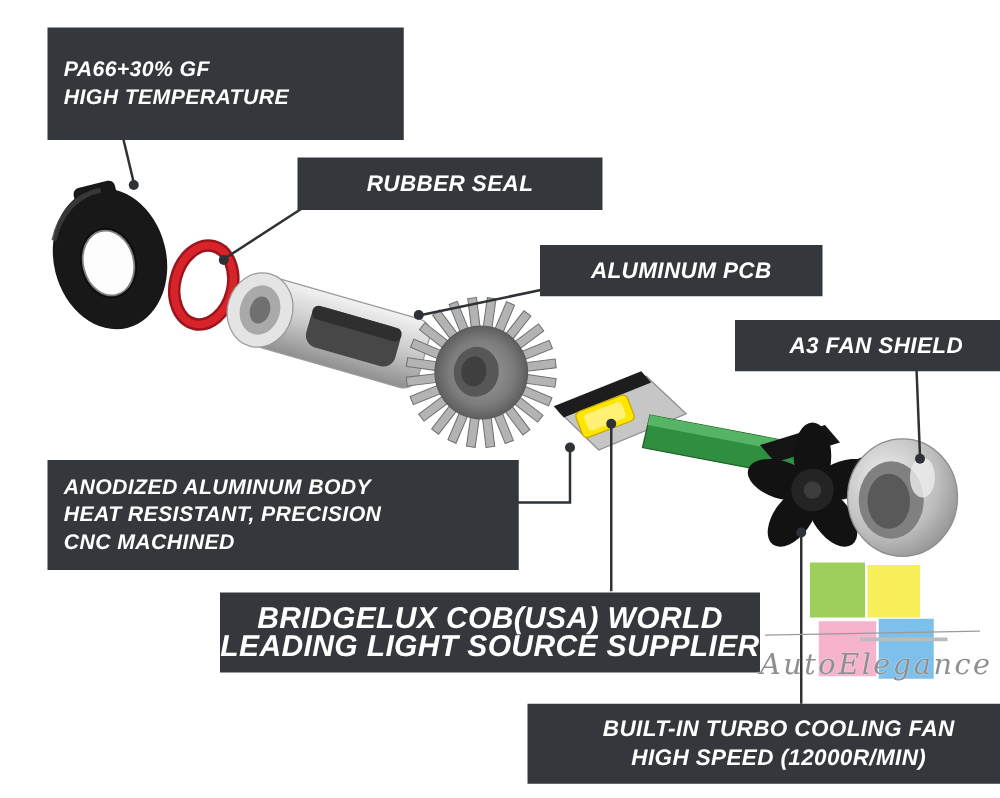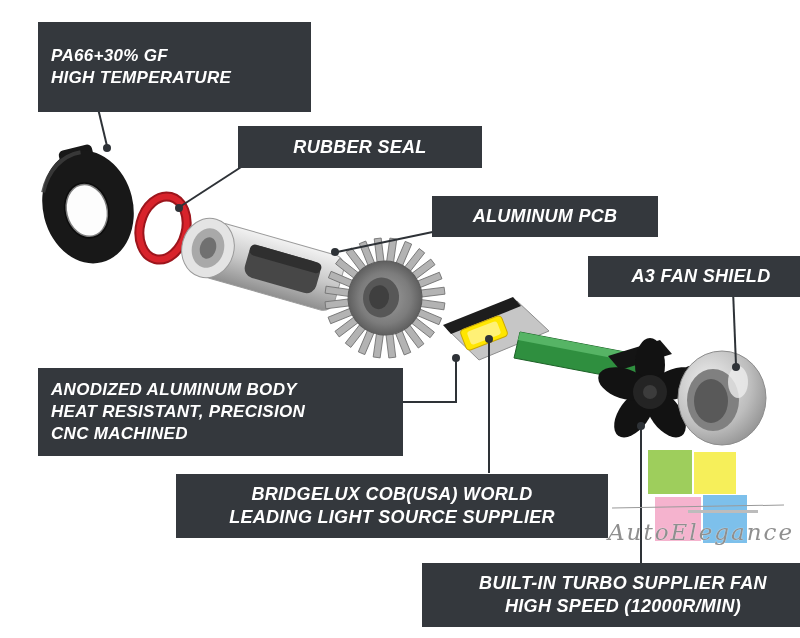--- a/index.html
+++ b/index.html
@@ -10,28 +10,28 @@
   svg.scene{position:absolute;left:0;top:0;}
   .label{
     position:absolute;
     background:var(--label-bg,#34383d);
     color:var(--label-text,#ffffff);
     font-weight:bold;font-style:italic;
     display:flex;flex-direction:column;justify-content:center;
     letter-spacing:.3px;
   }
   .label .ln{white-space:nowrap;}
-  .label.left{align-items:flex-start;text-align:right;padding:6px 16px 6px 13px;}
+  .label.left{align-items:flex-start;text-align:right;padding:6px 28px 6px 13px;}
   .label.center{align-items:center;text-align:center;padding:4px 24px;}
   .lbl-pa66{left:38px;top:22px;width:244px;height:78px;font-size:17px;line-height:22px;}
   .lbl-rubber{left:238px;top:126px;width:196px;height:34px;font-size:18px;}
   .lbl-pcb{left:432px;top:196px;width:178px;height:33px;font-size:18px;}
   .lbl-shield{left:588px;top:256px;width:178px;height:33px;font-size:18px;}
   .lbl-body{left:38px;top:368px;width:336px;height:76px;font-size:17px;line-height:22px;}
-  .lbl-cob{left:176px;top:474px;width:384px;height:56px;font-size:18px;line-height:23px;font-style:italic;}
+  .lbl-cob{left:176px;top:474px;width:384px;height:56px;font-size:24px;line-height:23px;font-style:italic;}
   .lbl-fan{left:422px;top:563px;width:354px;height:56px;font-size:18px;line-height:23px;}
 
   
   .wm-sq{position:absolute;opacity:.85;}
   .wm-green{left:648px;top:450px;width:44px;height:44px;background:var(--wm-green,#8dc63f);}
   .wm-yellow{left:694px;top:452px;width:42px;height:42px;background:var(--wm-yellow,#f5ec3d);}
   .wm-pink{left:655px;top:497px;width:46px;height:44px;background:var(--wm-pink,#f3a6c5);}
   .wm-blue{left:703px;top:495px;width:44px;height:48px;background:var(--wm-blue,#66b5e8);}
   .wm-text{
     position:absolute;left:608px;top:476px;width:185px;
@@ -200,21 +200,21 @@
     <span class="ln">HEAT RESISTANT, PRECISION</span>
     <span class="ln">CNC MACHINED</span>
   </div>
 
   <div class="label center lbl-cob">
     <span class="ln">BRIDGELUX COB(USA) WORLD</span>
     <span class="ln">LEADING LIGHT SOURCE SUPPLIER</span>
   </div>
 
   <div class="label center lbl-fan">
-    <span class="ln">BUILT-IN TURBO SUPPLIER FAN</span>
+    <span class="ln">BUILT-IN TURBO COOLING FAN</span>
     <span class="ln">HIGH SPEED (12000R/MIN)</span>
   </div>
 
   <div>
     <div class="wm-sq wm-green"></div>
     <div class="wm-sq wm-yellow"></div>
     <div class="wm-sq wm-pink"></div>
     <div class="wm-sq wm-blue"></div>
     <div class="wm-text">AutoElegance</div>
     <div class="wm-underline"></div>

